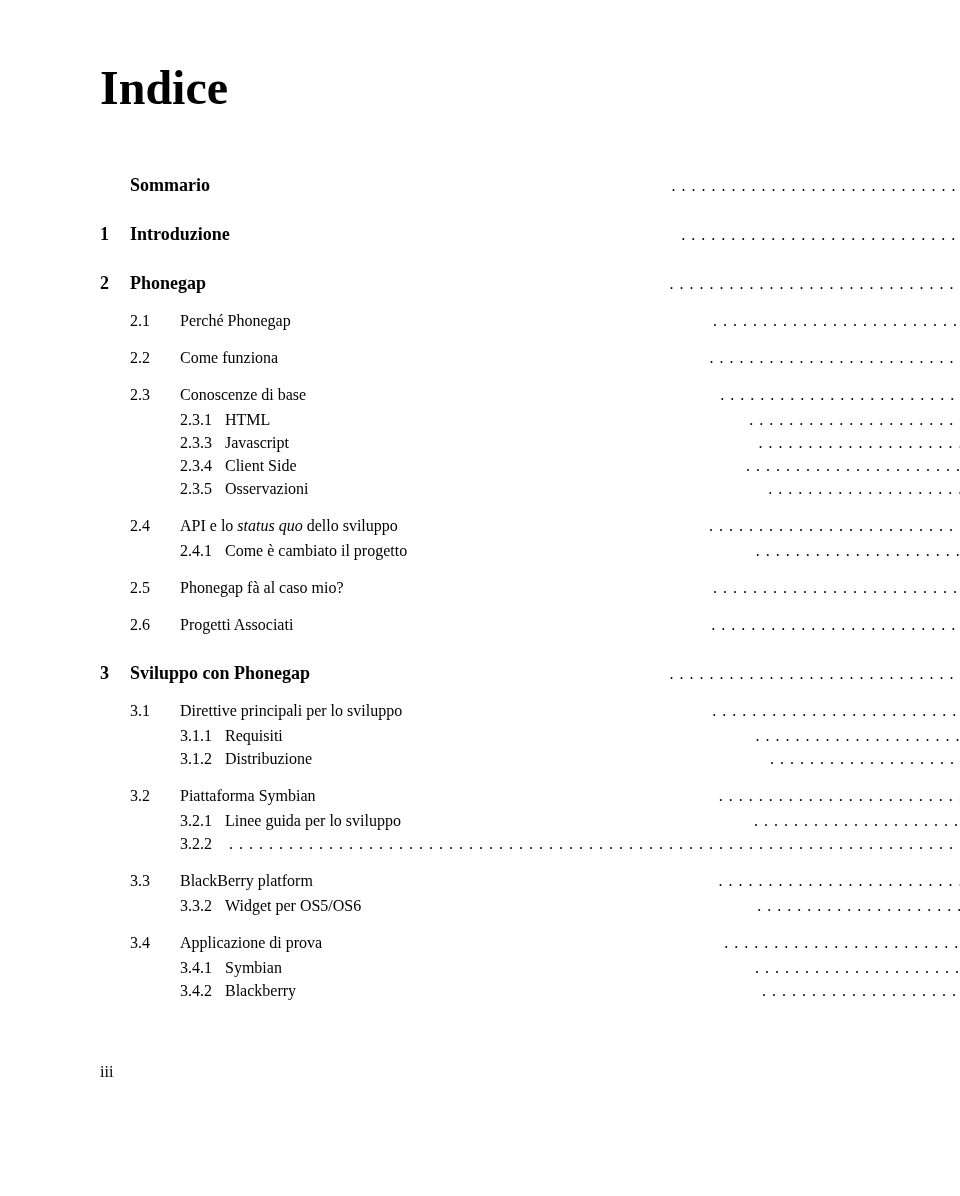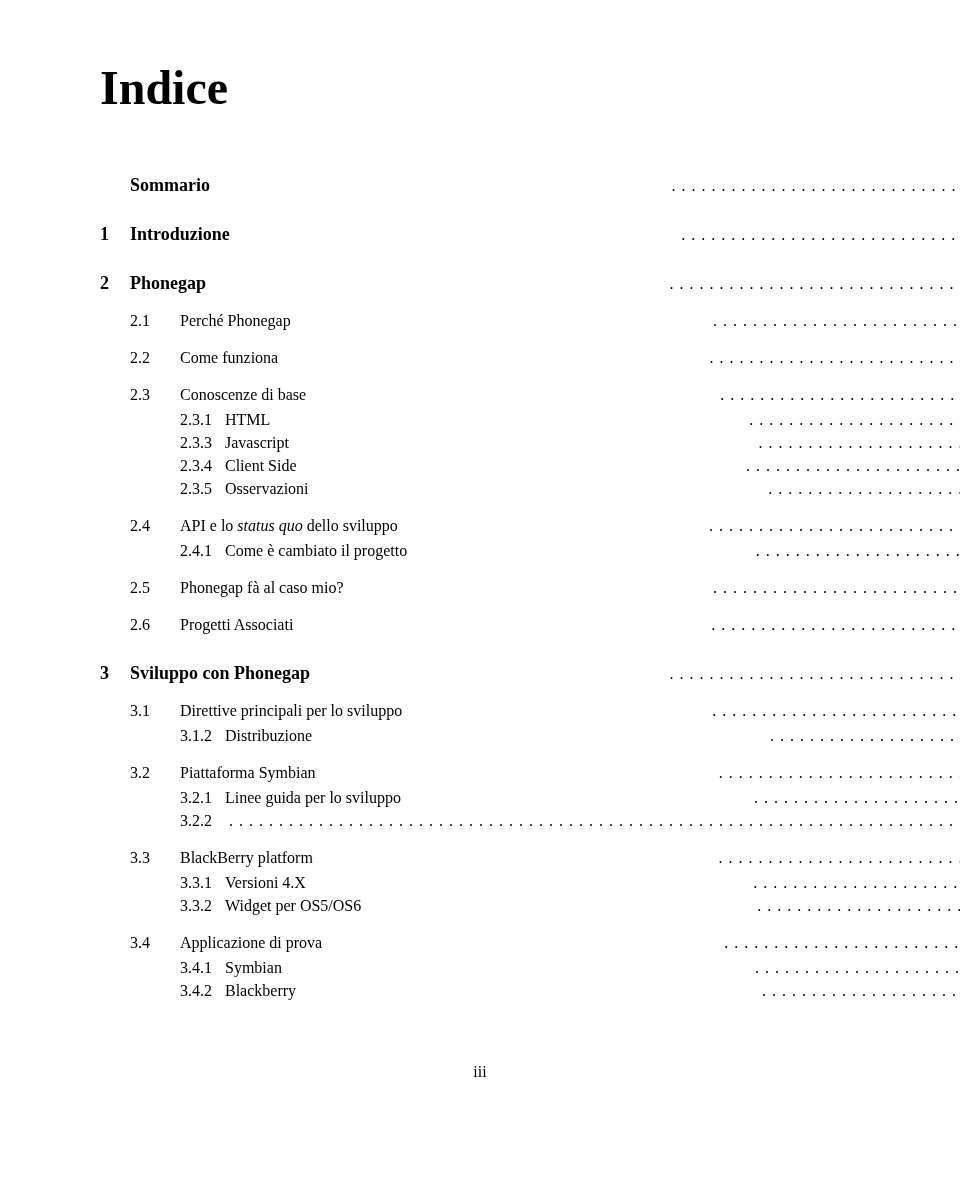--- a/index.html
+++ b/index.html
@@ -257,20 +257,28 @@
 
   <div class="toc-row section-row indent-1">
     <div class="toc-label">
       <span class="toc-number section">3.1</span>
       <span class="toc-title">Direttive principali per lo sviluppo</span>
       <span class="toc-dots"></span>
     </div>
 
   </div>
 
+  <div class="toc-row subsection-row indent-2">
+    <div class="toc-label">
+      <span class="toc-number subsection">3.1.1</span>
+      <span class="toc-title">Requisiti</span>
+      <span class="toc-dots"></span>
+    </div>
+
+  </div>
 
   <div class="toc-row subsection-row indent-2">
     <div class="toc-label">
       <span class="toc-number subsection">3.1.2</span>
       <span class="toc-title">Distribuzione</span>
       <span class="toc-dots"></span>
     </div>
 
   </div>
 
@@ -302,28 +310,20 @@
 
   <div class="toc-row section-row indent-1">
     <div class="toc-label">
       <span class="toc-number section">3.3</span>
       <span class="toc-title">BlackBerry platform</span>
       <span class="toc-dots"></span>
     </div>
 
   </div>
 
-  <div class="toc-row subsection-row indent-2">
-    <div class="toc-label">
-      <span class="toc-number subsection">3.3.1</span>
-      <span class="toc-title">Versioni 4.X</span>
-      <span class="toc-dots"></span>
-    </div>
-
-  </div>
 
   <div class="toc-row subsection-row indent-2">
     <div class="toc-label">
       <span class="toc-number subsection">3.3.2</span>
       <span class="toc-title">Widget per OS5/OS6</span>
       <span class="toc-dots"></span>
     </div>
 
   </div>
 
@@ -348,15 +348,15 @@
   <div class="toc-row subsection-row indent-2">
     <div class="toc-label">
       <span class="toc-number subsection">3.4.2</span>
       <span class="toc-title">Blackberry</span>
       <span class="toc-dots"></span>
     </div>
 
   </div>
 </div>
 
-<div style="text-align:center; margin-top: 60px;">
+<div style="margin-top: 60px;">
   <span>iii</span>
 </div>
 
 </body></html>

